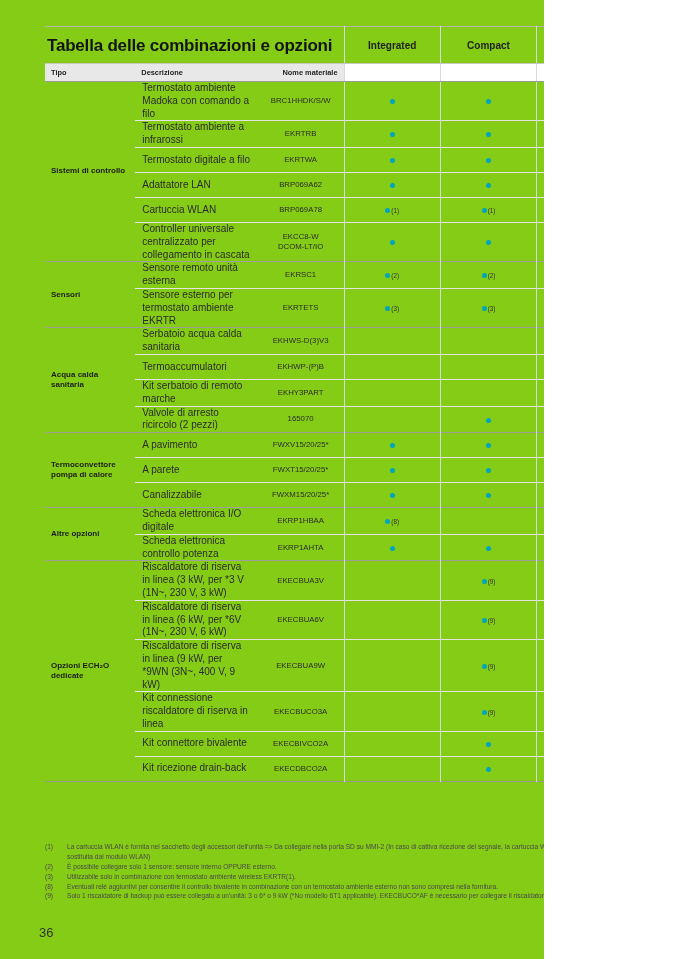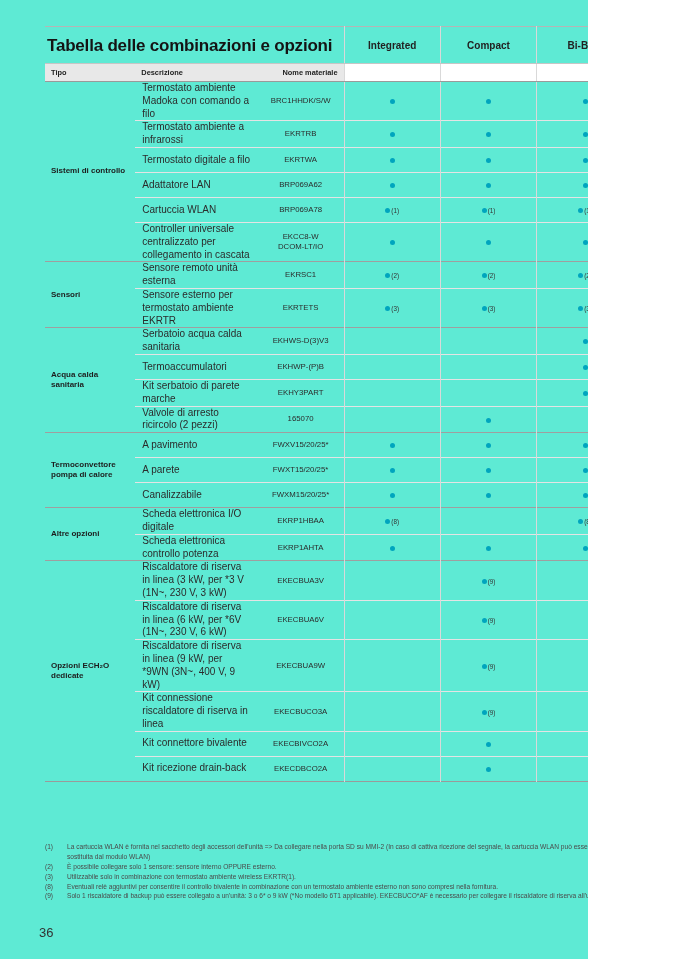--- a/index.html
+++ b/index.html
@@ -2,21 +2,21 @@
 <html><head>
 <meta charset="utf-8">
 <style>
   * { box-sizing: border-box; margin: 0; padding: 0; }
   html, body { background: #ffffff; }
   body {
     width: 678px; height: 959px;
     font-family: "Liberation Sans", sans-serif;
     color: #2b2b2b;
   }
-  .page { position: relative; width: 588px; height: 959px; overflow: hidden; background: #5eead4; }
+  .page { position: relative; width: 544px; height: 959px; overflow: hidden; background: #84cc16; }
   .content { position: absolute; left: 45px; top: 26px; width: 588px; }
 
   table.combos {
     border-collapse: collapse;
     width: 588px;
     table-layout: fixed;
     border-top: 1px solid #b5b5b5;
     border-bottom: 1px solid #9a9a9a;
   }
   col.c-tipo { width: 90px; }
@@ -164,21 +164,21 @@
             <td class="mark"><span class="dot" style="background: rgb(0, 165, 190);"></span></td>
           </tr>
           <tr>
             <td class="desc">Termoaccumulatori</td>
             <td class="code">EKHWP-(P)B</td>
             <td class="mark"></td>
             <td class="mark"></td>
             <td class="mark"><span class="dot" style="background: rgb(0, 165, 190);"></span></td>
           </tr>
           <tr>
-            <td class="desc">Kit serbatoio di parete marche</td>
+            <td class="desc">Kit serbatoio di remoto marche</td>
             <td class="code">EKHY3PART</td>
             <td class="mark"></td>
             <td class="mark"></td>
             <td class="mark"><span class="dot" style="background: rgb(0, 165, 190);"></span></td>
           </tr>
           <tr>
             <td class="desc">Valvole di arresto ricircolo (2 pezzi)</td>
             <td class="code">165070</td>
             <td class="mark"></td>
             <td class="mark"><span class="dot" style="background: rgb(0, 165, 190);"></span></td>

